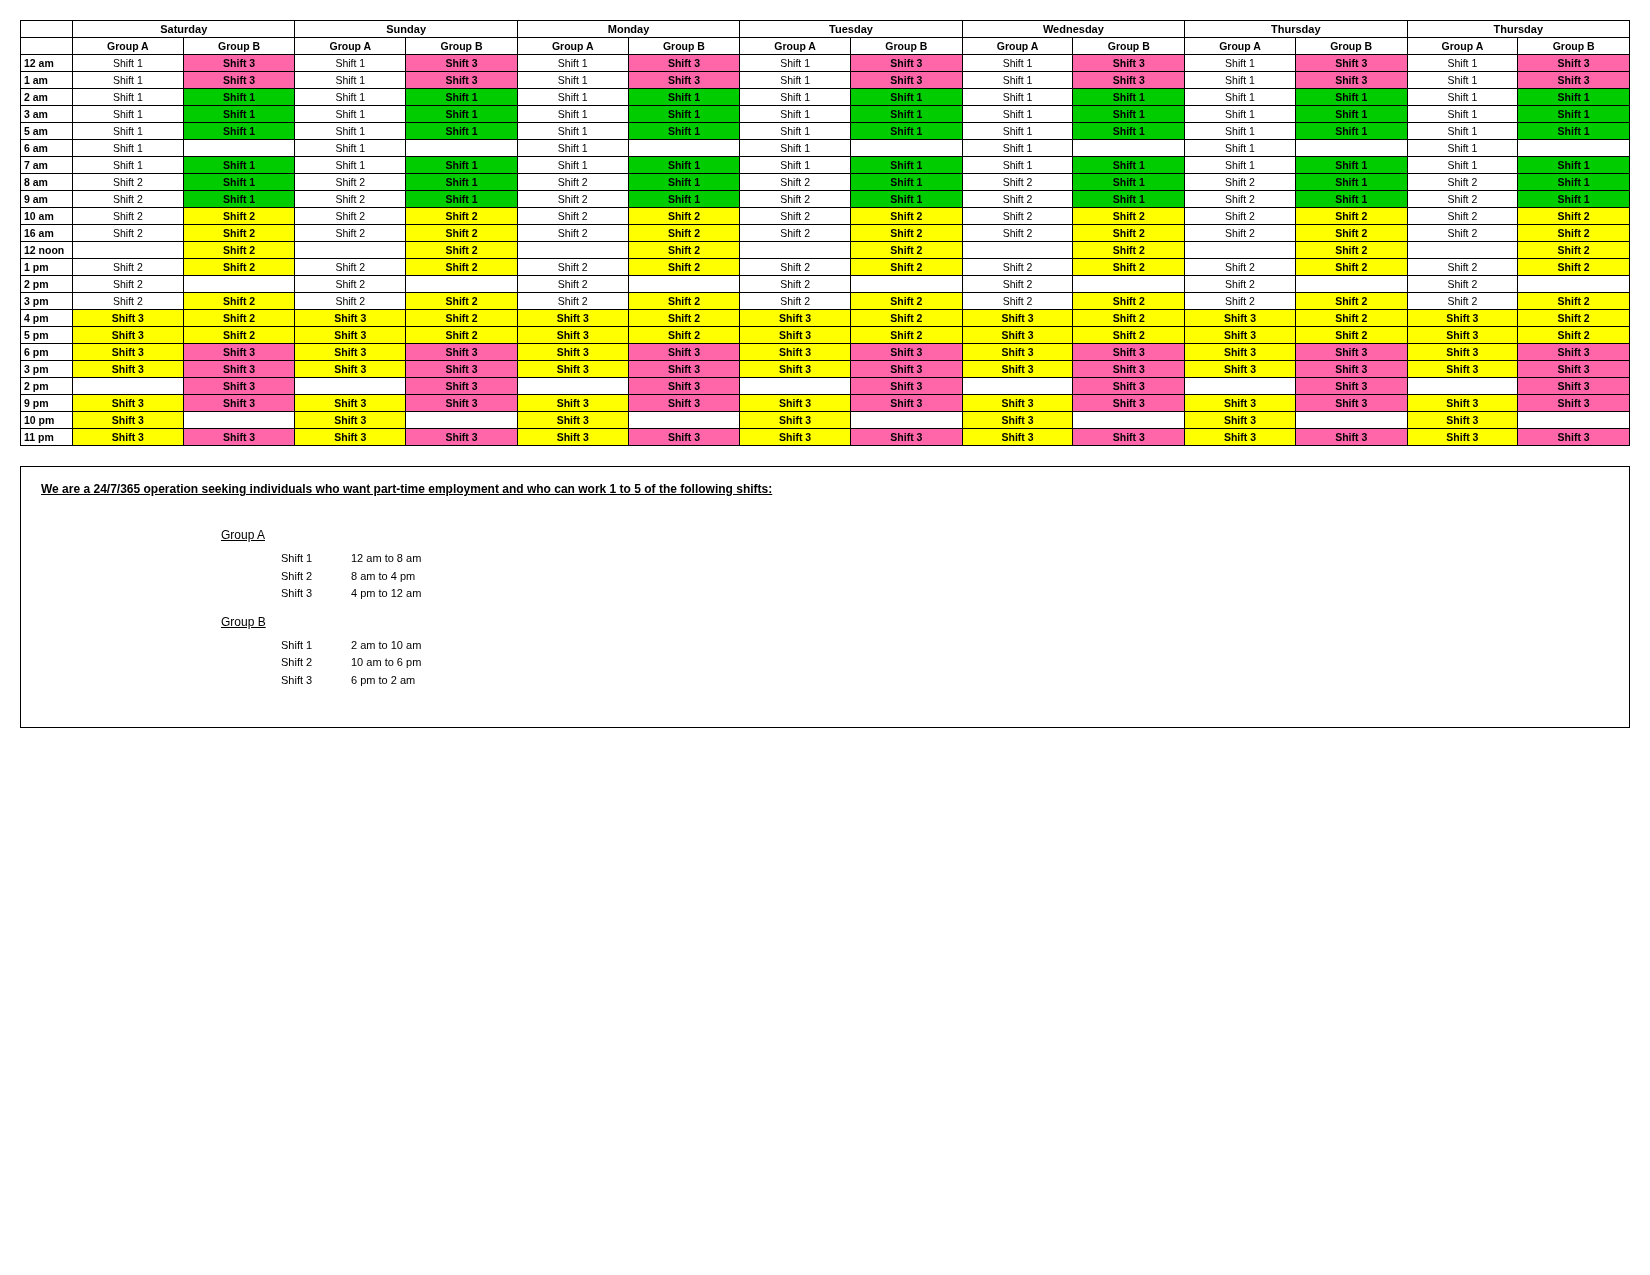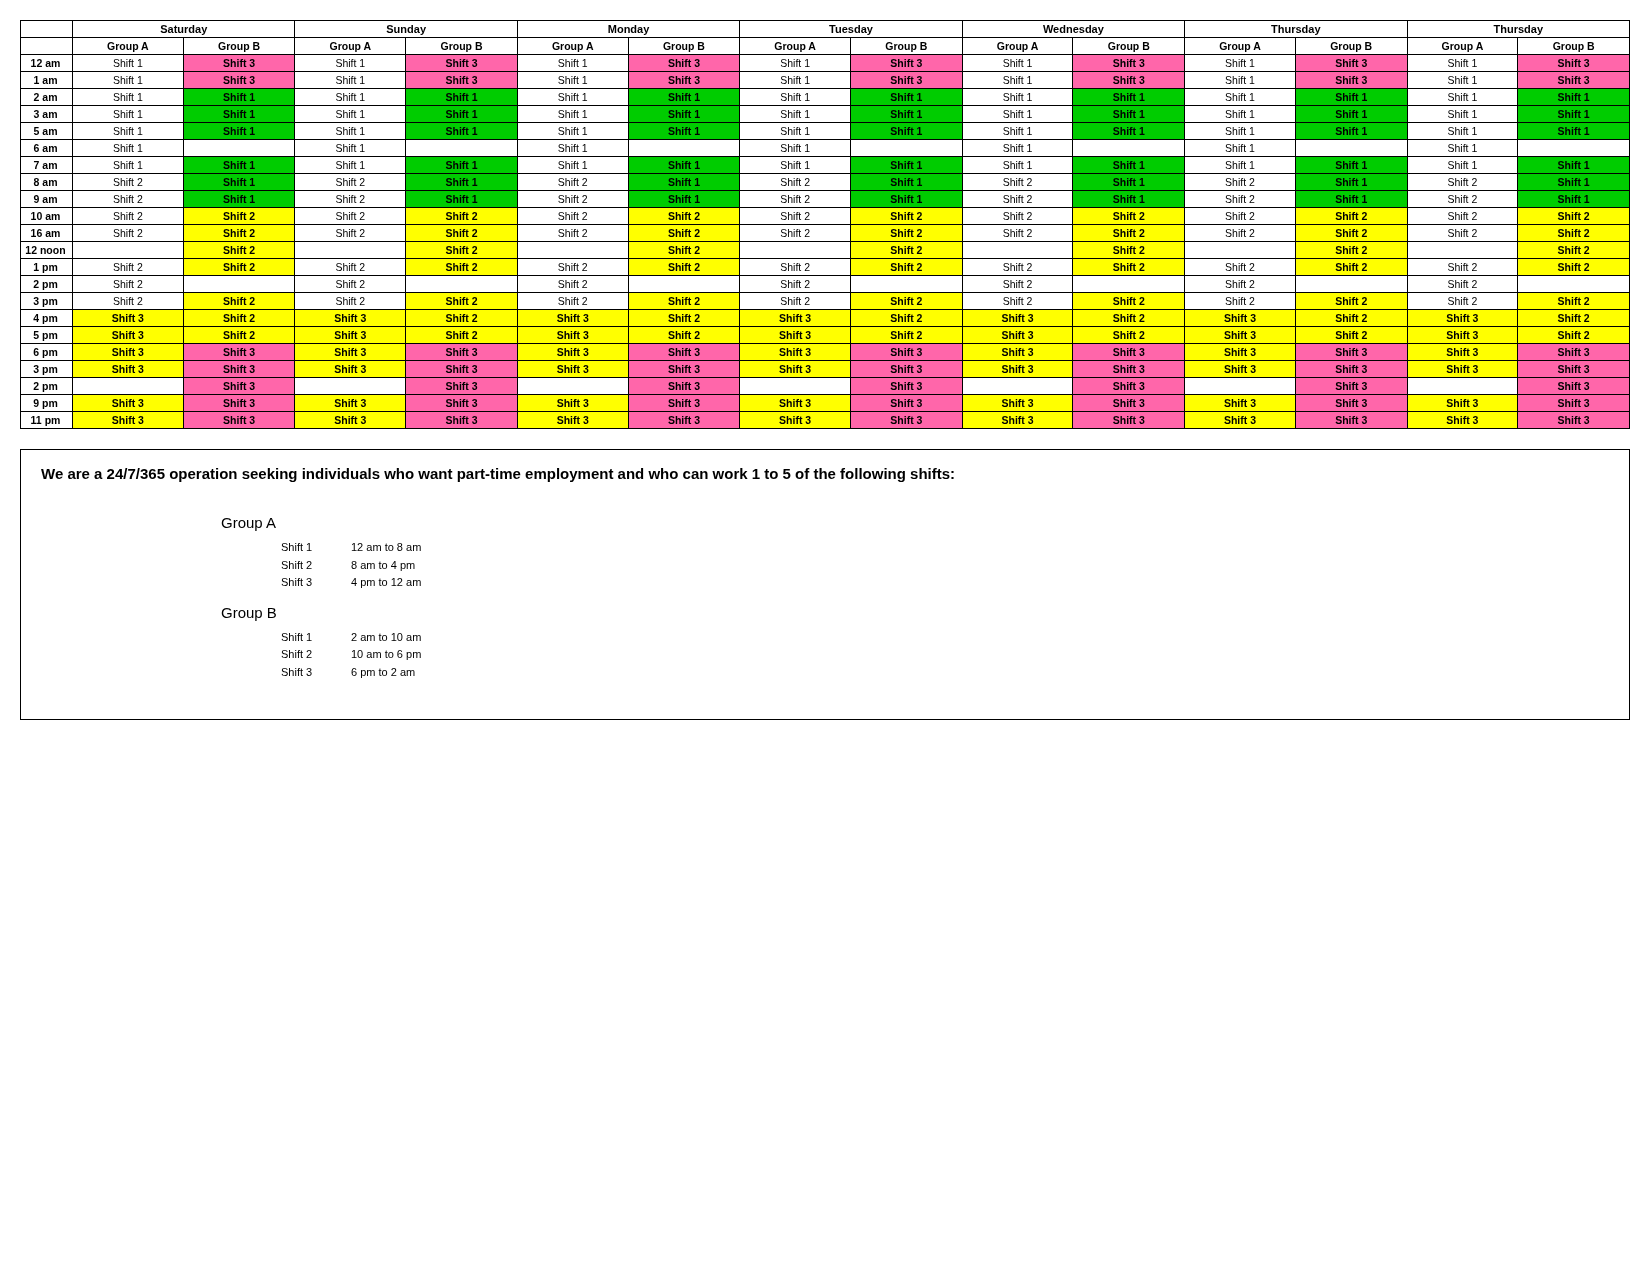--- a/index.html
+++ b/index.html
@@ -9,41 +9,41 @@
     
     
     .schedule-table { width: 100%; border-collapse: collapse; margin-bottom: 20px; }
     .schedule-table th, .schedule-table td {
       border: 1px solid #000;
       text-align: center;
       padding: 2px 3px;
       font-size: 10.5px;
       white-space: nowrap;
     }
-    .schedule-table .time-col { width: 52px; font-weight: bold; text-align: center; padding-right: 5px; }
+    .schedule-table .time-col { width: 52px; font-weight: bold; text-align: left; padding-right: 5px; }
     
     
     .day-header th { font-weight: bold; font-size: 11px; }
     .group-header th { font-weight: bold; font-size: 10.5px; }
     
     
     .c-white { background-color: #ffffff; }
     .c-green { background-color: #00cc00; color: #000; font-weight: bold; }
     .c-yellow { background-color: #ffff00; color: #000; font-weight: bold; }
     .c-pink { background-color: #ff66aa; color: #000; font-weight: bold; }
     
     .bold { font-weight: bold; }
     
     
     .info-box {
       border: 1px solid #000;
       padding: 15px 20px;
       margin-top: 10px;
     }
-    .info-box p { margin-bottom: 8px; font-size: 15px; }
+    .info-box p { margin-bottom: 8px; font-size: 12px; text-decoration: underline; }
     .info-box .bold-line { font-weight: bold; }
     .info-section { margin-left: 180px; margin-bottom: 10px; }
     .shift-detail { margin-left: 60px; font-size: 11px; line-height: 1.6; }
     .shift-detail .shift-row { display: flex; gap: 20px; }
     .shift-detail .shift-name { width: 50px; }
   </style>
 </head>
 <body>
 <div class="page">
 
@@ -453,20 +453,37 @@
       <td class="c-yellow">Shift 3</td>
       <td class="c-pink">Shift 3</td>
       <td class="c-yellow">Shift 3</td>
       <td class="c-pink">Shift 3</td>
       <td class="c-yellow">Shift 3</td>
       <td class="c-pink">Shift 3</td>
       <td class="c-yellow">Shift 3</td>
       <td class="c-pink">Shift 3</td>
     </tr>
 
+    <tr>
+      <td class="time-col bold">10 pm</td>
+      <td class="c-yellow">Shift 3</td>
+      <td class="c-white"></td>
+      <td class="c-yellow">Shift 3</td>
+      <td class="c-white"></td>
+      <td class="c-yellow">Shift 3</td>
+      <td class="c-white"></td>
+      <td class="c-yellow">Shift 3</td>
+      <td class="c-white"></td>
+      <td class="c-yellow">Shift 3</td>
+      <td class="c-white"></td>
+      <td class="c-yellow">Shift 3</td>
+      <td class="c-white"></td>
+      <td class="c-yellow">Shift 3</td>
+      <td class="c-white"></td>
+    </tr>
 
     <tr>
       <td class="time-col bold">11 pm</td>
       <td class="c-yellow">Shift 3</td>
       <td class="c-pink">Shift 3</td>
       <td class="c-yellow">Shift 3</td>
       <td class="c-pink">Shift 3</td>
       <td class="c-yellow">Shift 3</td>
       <td class="c-pink">Shift 3</td>
       <td class="c-yellow">Shift 3</td>

